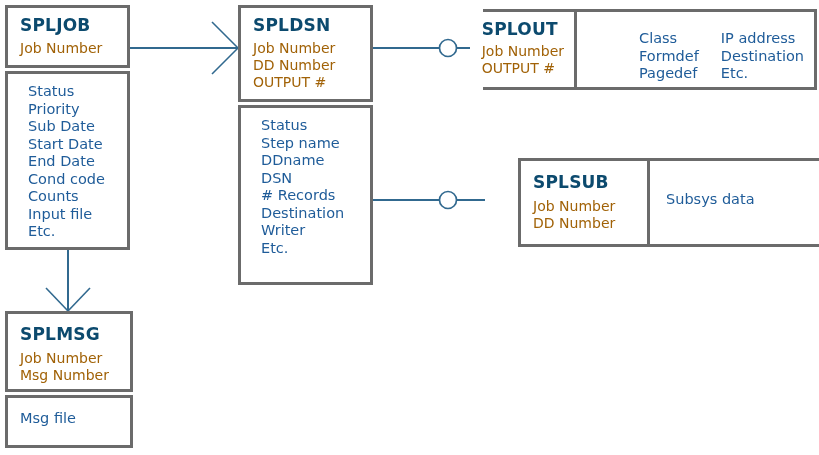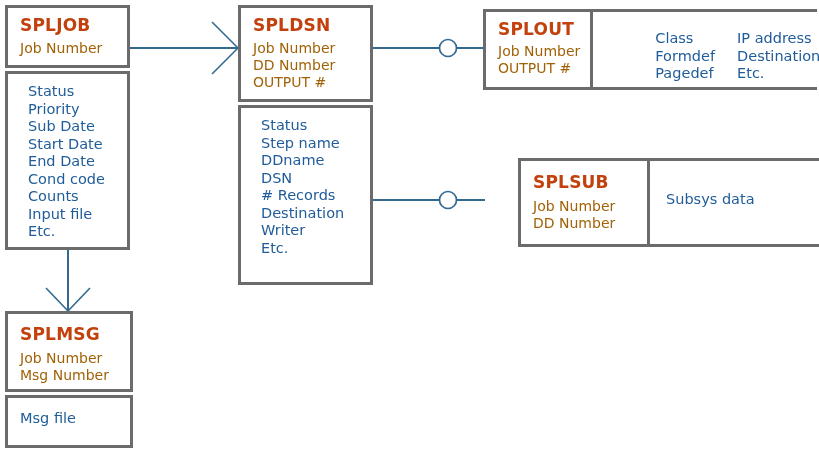--- a/index.html
+++ b/index.html
@@ -58,21 +58,21 @@
     position: relative;
   }
   .hframe .hattr {
     box-sizing: border-box;
     background: #ffffff;
     position: relative;
     flex: 1;
   }
 
   .ent-title {
-    color: #c2410c;
+    color: #0c4a6e;
     font-size: 17px;
     font-weight: bold;
     letter-spacing: 0.2px;
     white-space: nowrap;
   }
   .field-line {
     color: #a16207;
     font-size: 14px;
     line-height: 17px;
     white-space: nowrap;
@@ -169,21 +169,21 @@
         <div class="attr-line">DDname</div>
         <div class="attr-line">DSN</div>
         <div class="attr-line"># Records</div>
         <div class="attr-line">Destination</div>
         <div class="attr-line">Writer</div>
         <div class="attr-line">Etc.</div>
       </div>
     </div>
   </div>
 
-  <div class="hframe" style="left:483px; top:9px; width:334px; height:81px;">
+  <div class="hframe" style="left:483px; top:9px; width:334px; height:81px;justify-content:flex-end;">
     <div class="hkey" style="width:129px;">
       <div class="pad">
         <div class="ent-title">SPLOUT</div>
         <div class="field-line" style="margin-top:4px;">Job Number</div>
         <div class="field-line">OUTPUT #</div>
       </div>
     </div>
     <div class="hattr">
       <div class="attrpad" style="padding-top:18px; padding-left:18px;margin-left:44px;">
         <div class="col2">

